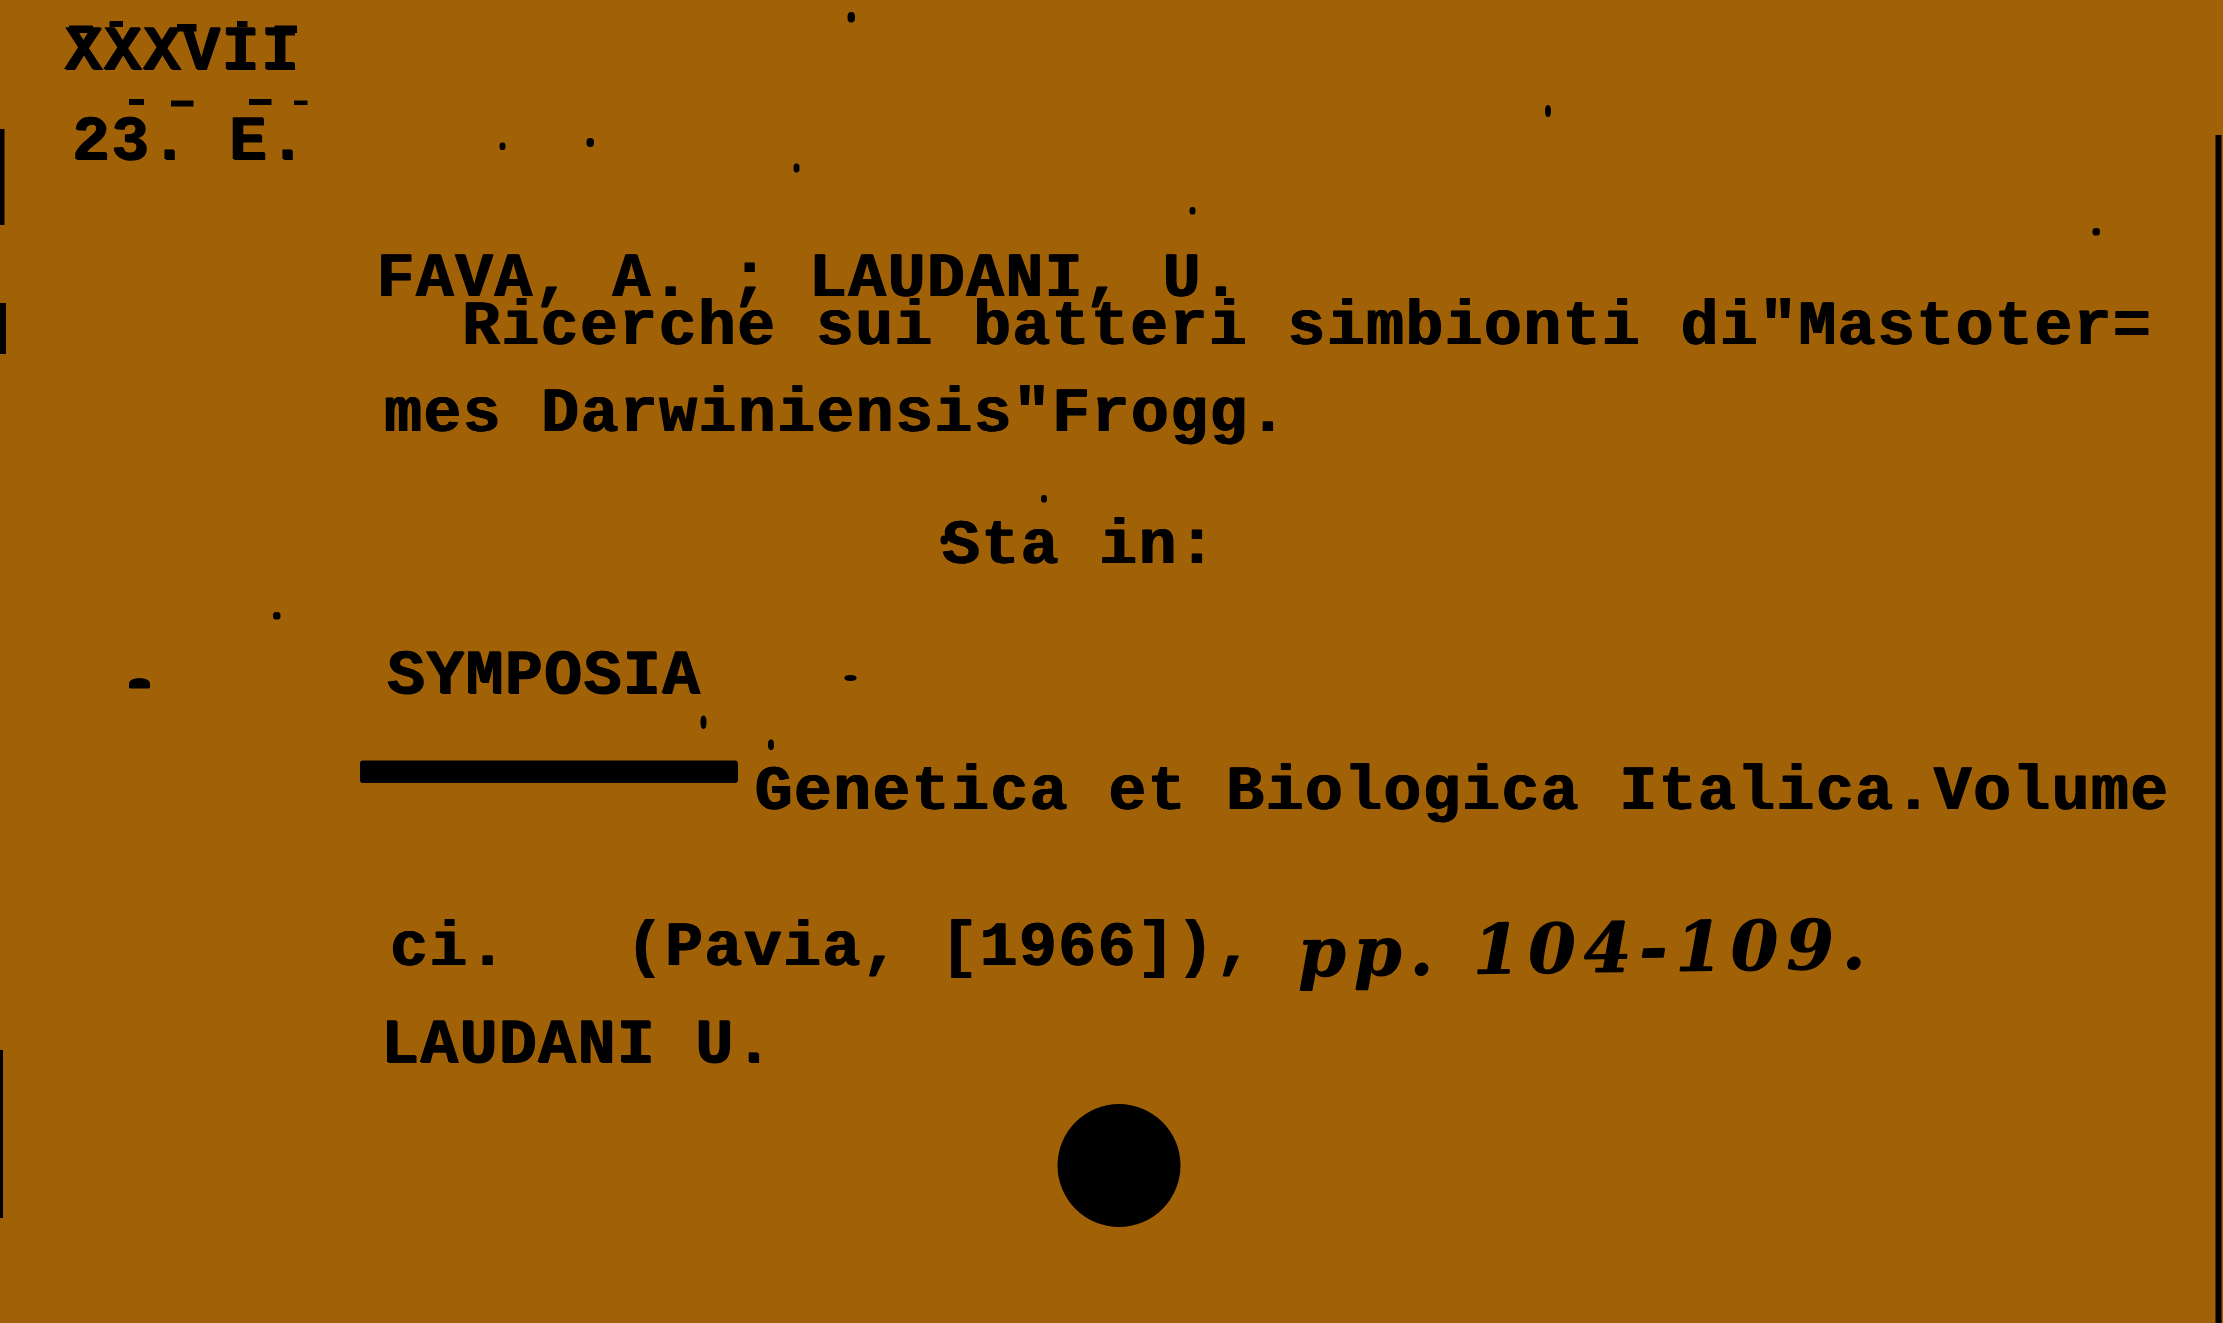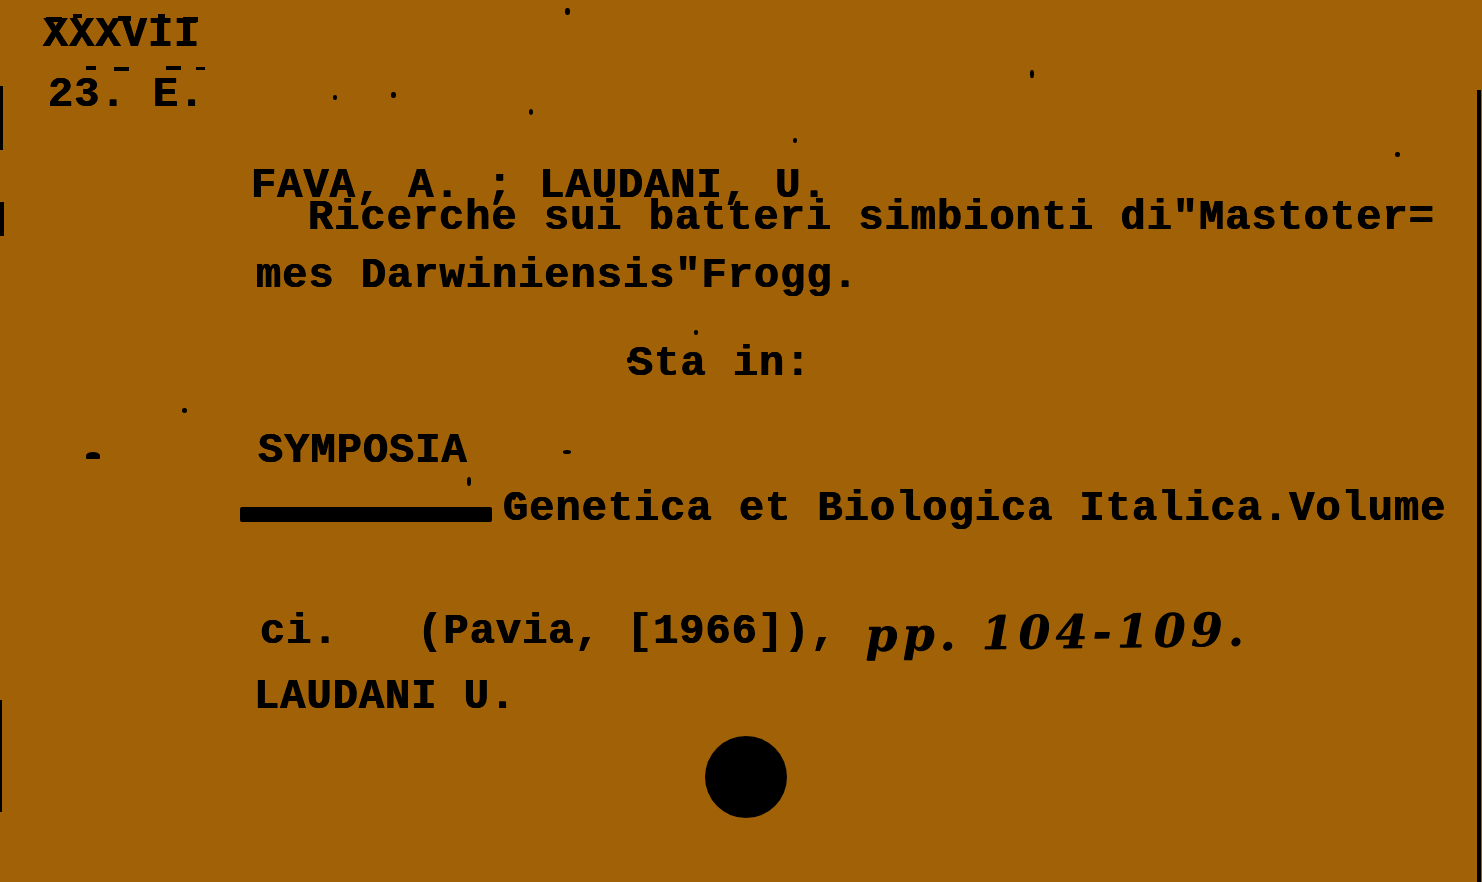--- a/index.html
+++ b/index.html
@@ -92,21 +92,21 @@
 
   <div class="typed" style="left:308px; top:197px;">Ricerche sui batteri simbionti di"Mastoter=</div>
   <div class="typed" style="left:256px; top:255px;">mes Darwiniensis"Frogg.</div>
 
   <div class="typed" style="left:628px; top:343px;">Sta in:</div>
 
   <div class="typed" style="left:258px; top:430px;">SYMPOSIA</div>
 
   <div class="repeat-dash"></div>
 
-  <div class="typed" style="left:503px; top:488px;">Genetica et Biologica Italica.Volume</div>
+  <div class="typed" style="left:503px; top:507px;">Genetica et Biologica Italica.Volume</div>
 
   <div class="typed" style="left:260px; top:604px;"><span>ci.   (Pavia, [1966]),</span><span class="handwritten" style="margin-left:28px;">pp. 104-109.</span></div>
 
   <div class="typed" style="left:254px; top:676px;text-align:center;">LAUDANI U.</div>
 
   <div class="punch-hole"></div>
 
   <div class="artifact" style="left:1477px; top:90px; width:4px; height:792px;"></div>
 
   <div class="artifact" style="left:0; top:86px; width:3px; height:64px;"></div>

